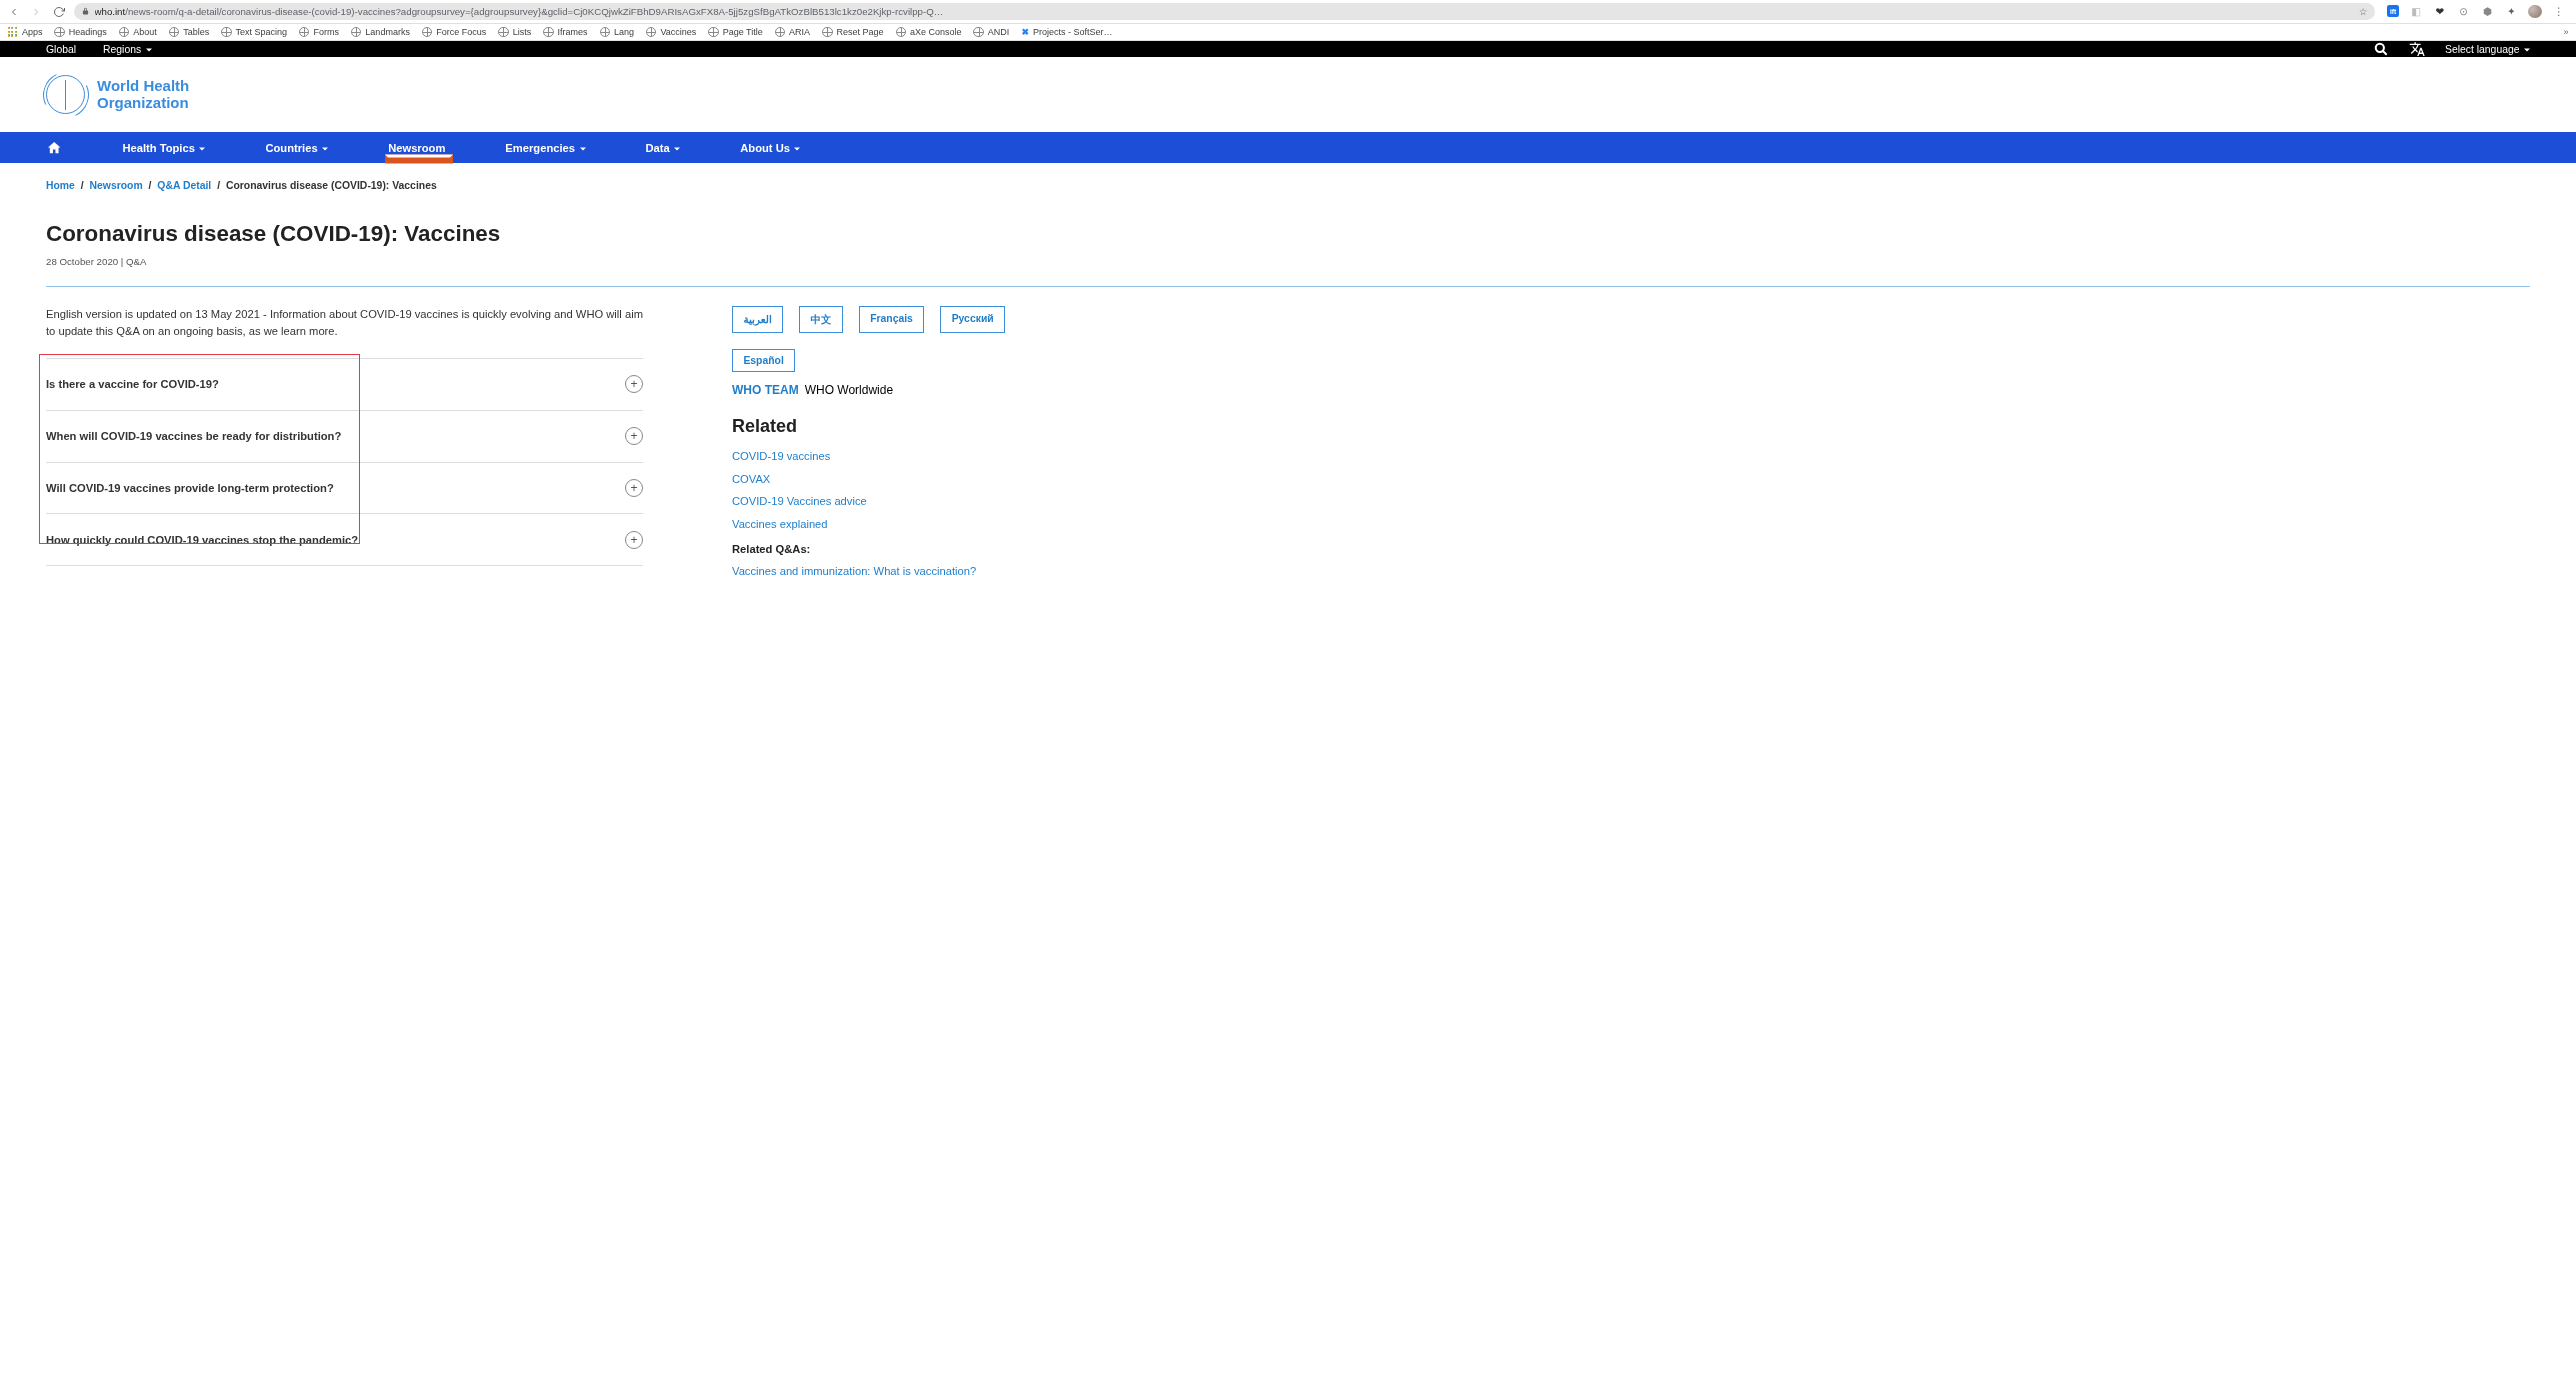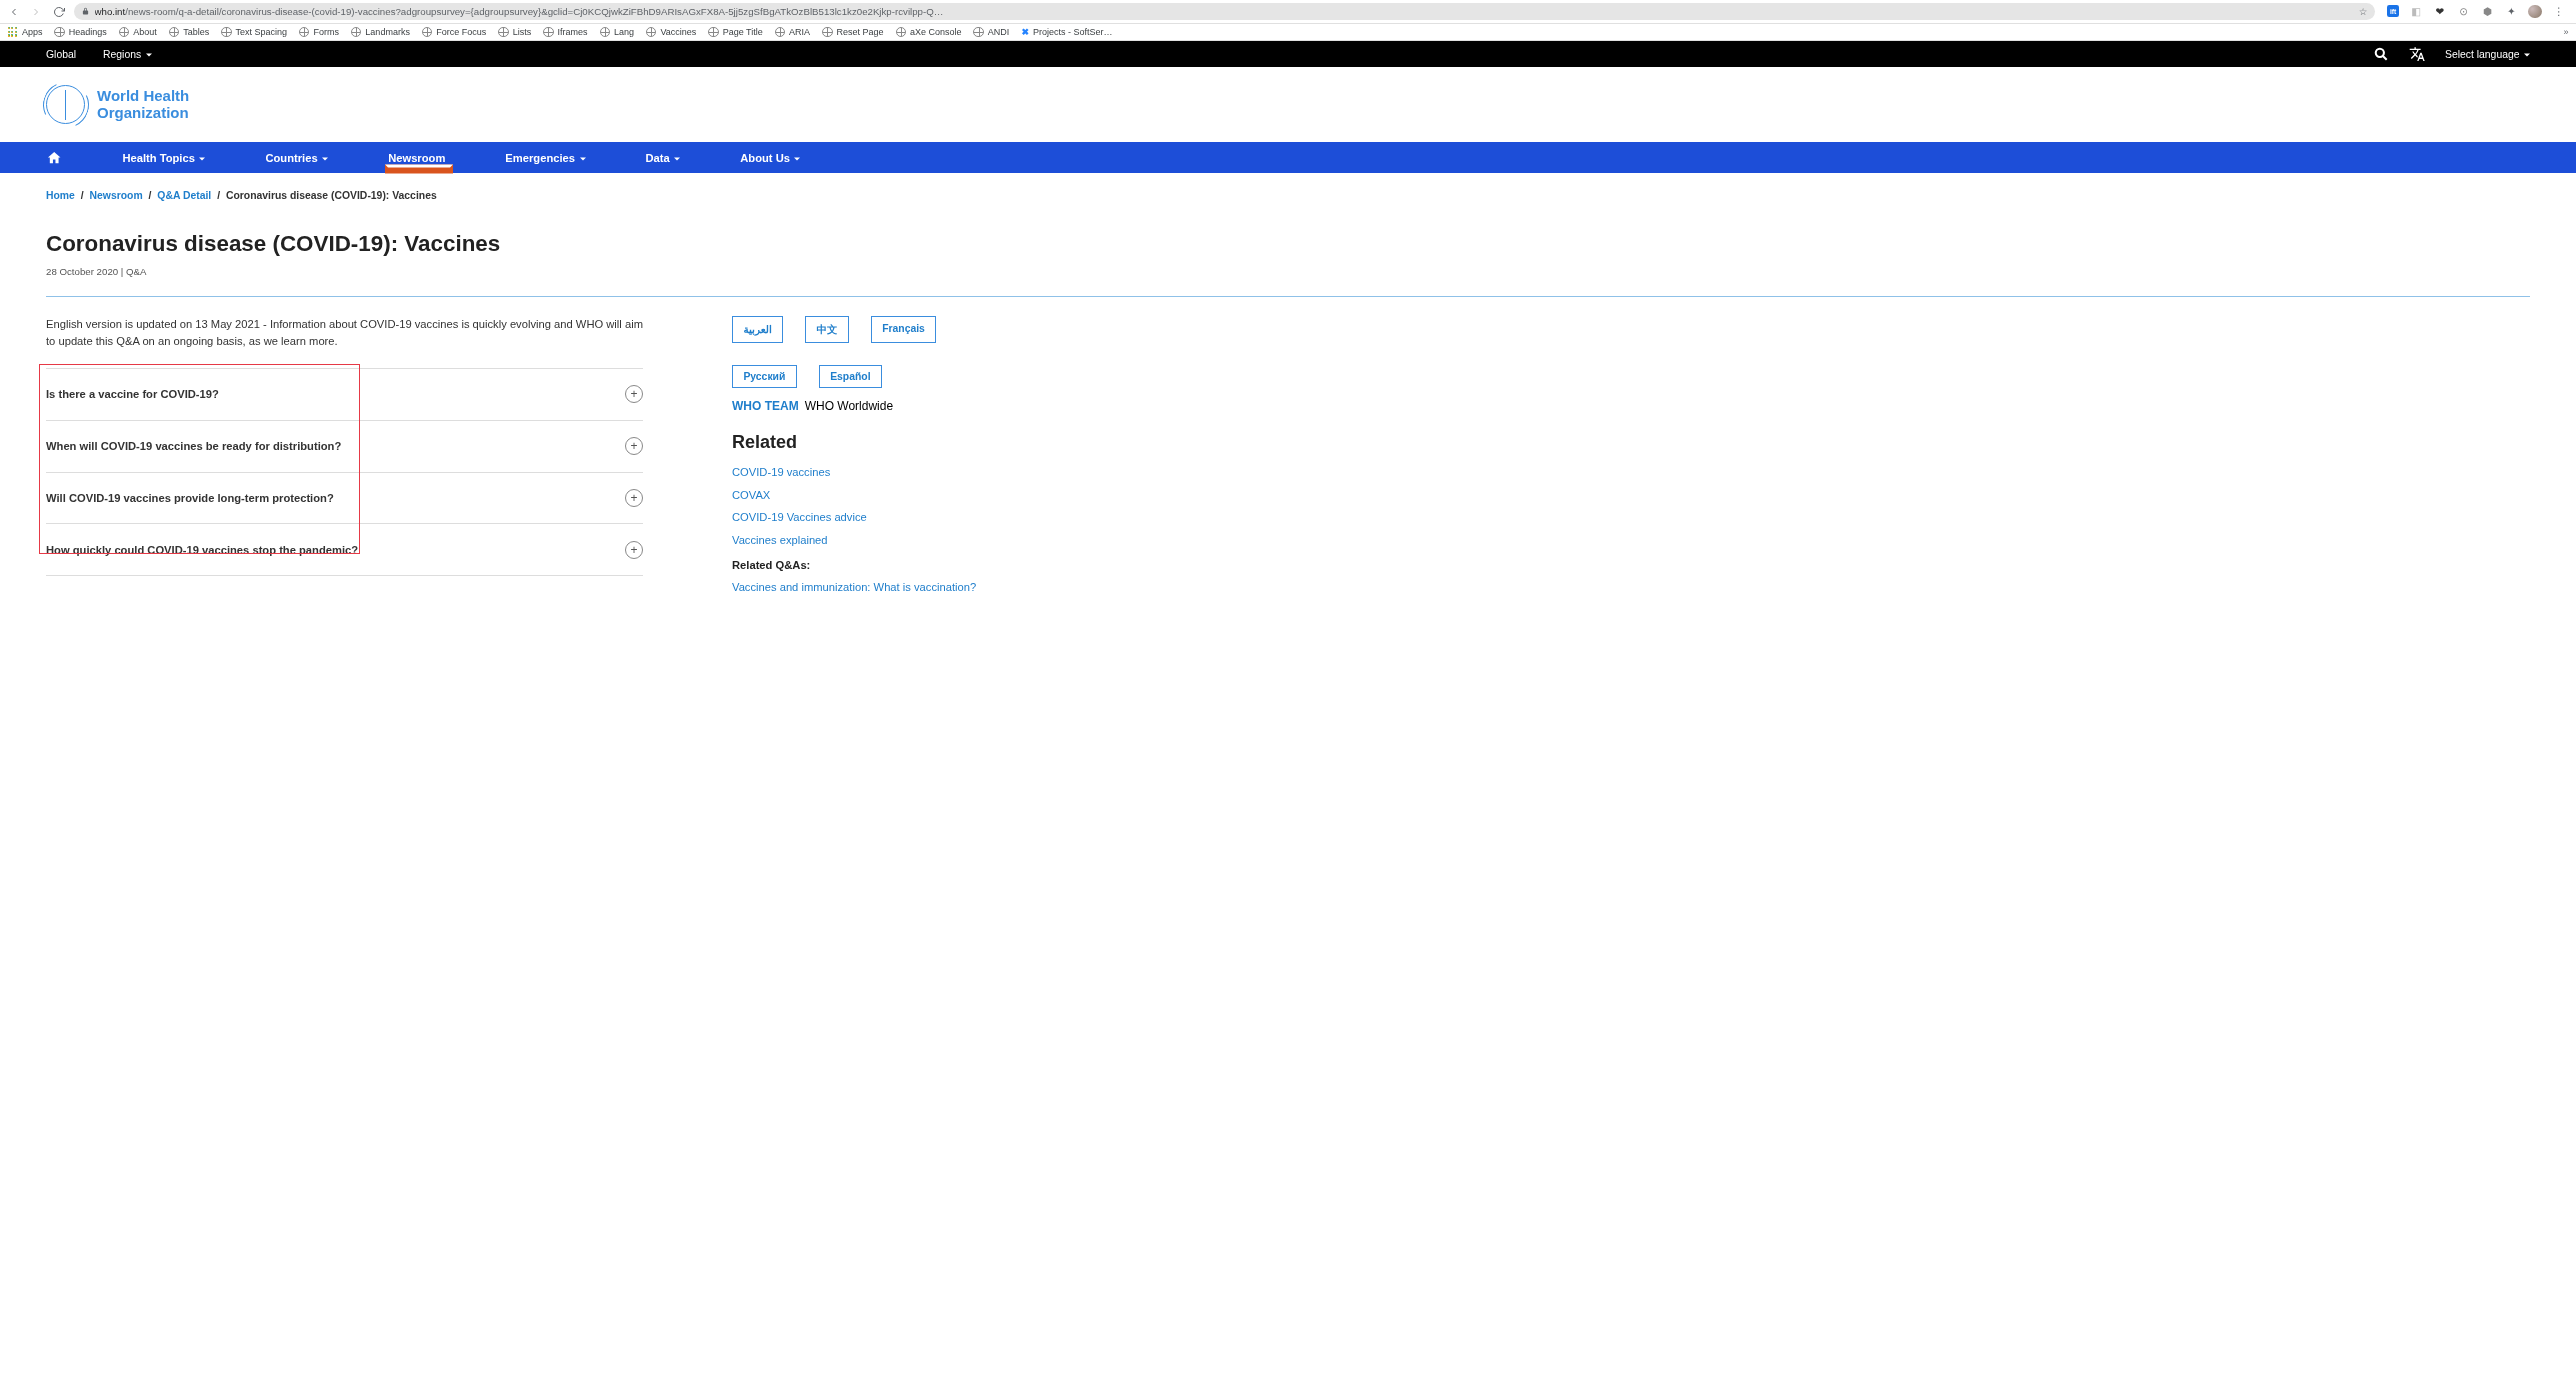--- a/index.html
+++ b/index.html
@@ -22,21 +22,21 @@
 .bookmarks-bar { display:flex; align-items:center; padding:3px 7.5px; gap:12px; border-bottom:0.7px solid #e0e0e0; font-size:9px; color:#3c4043; background:#fff;}
 .bm-item { display:flex; align-items:center; gap:4px; cursor:pointer; }
 .bm-globe { width:10.4px; height:10.4px; border:0.7px solid #888; border-radius:50%; position:relative; }
 .bm-globe::before{content:"";position:absolute;left:0;right:0;top:50%;border-top:0.7px solid #888;}
 .bm-globe::after{content:"";position:absolute;top:0;bottom:0;left:50%;border-left:0.7px solid #888;}
 .bm-apps { width:10.4px; height:10.4px; display:grid; grid-template-columns:repeat(3,1fr); gap:0.7px;}
 .bm-apps i{background:linear-gradient(45deg,#ea4335,#fbbc05,#34a853,#4285f4);width:2.2px;height:2.2px;border-radius:0.7px;}
 .bm-more { margin-left:auto; color:#5f6368; }
 
 
-.top-bar { background:#000; color:#fff; display:flex; align-items:center; padding:0 46px; height:26px; font-size:10.4px;}
+.top-bar { background:#000; color:#fff; display:flex; align-items:center; padding:0 46px; height:16px; font-size:10.4px;}
 .top-bar .left { display:flex; gap:27px; align-items:center;}
 .top-bar .right { margin-left:auto; display:flex; gap:19.4px; align-items:center;}
 .chev-down::after{content:"";display:inline-block;margin-left:4.5px;border:3px solid transparent;border-top-color:currentColor;transform:translateY(1.5px);}
 .search-icon, .translate-icon { width:16.4px; height:16.4px; display:flex;align-items:center;justify-content:center;}
 
 
 .logo-area { padding:18px 46px; display:flex; align-items:center; gap:12px;}
 .who-logo { width:39px; height:39px; border:1.5px solid #3a8dde; border-radius:50%; position:relative; display:flex;align-items:center;justify-content:center;}
 .who-logo::before{content:"";position:absolute;width:1.5px;height:30px;background:#3a8dde;}
 .who-logo .leaves{position:absolute;inset:-4.5px;border:1.5px solid #3a8dde;border-radius:50%;border-top-color:transparent;border-bottom-color:transparent;transform:rotate(20deg);}
@@ -65,21 +65,21 @@
 .intro{font-size:11.2px;color:#333;line-height:1.5;margin-bottom:18px;}
 
 .accordion{border-top:0.7px solid #ddd;}
 .acc-item{border-bottom:0.7px solid #ddd;display:flex;align-items:center;justify-content:space-between;padding:16.4px 0;cursor:pointer;}
 .acc-item .q{font-size:11.2px;font-weight:600;color:#333;}
 .plus-circle{width:18px;height:18px;border:0.7px solid #888;border-radius:50%;display:flex;align-items:center;justify-content:center;color:#555;font-size:12px;flex-shrink:0;}
 
 .highlight-box{position:absolute;border:1.5px solid #e63946;pointer-events:none;}
 
 
-.lang-chips{display:flex;flex-wrap:wrap;gap:22px;margin-bottom:10.4px;}
+.lang-chips{display:flex;flex-wrap:wrap;gap:16px;margin-bottom:10.4px;}
 .lang-chip{border:0.7px solid #3a8dde;color:#1f7ecb;padding:5.2px 10.4px;font-size:10.4px;font-weight:600;cursor:pointer;}
 .who-team{font-size:12px;margin-bottom:19.4px;}
 .who-team b{color:#1f7ecb;font-weight:700;margin-right:6px;}
 .side-h{font-size:18px;font-weight:700;color:#222;margin:13.4px 0;}
 .side-link{display:block;color:#1f7ecb;text-decoration:none;font-size:11.2px;margin:10.4px 0;}
 .side-sub{font-size:11.2px;font-weight:700;color:#222;margin:13.4px 0 7.5px;}
 
 .accordion-wrap{position:relative;}
 </style>
 </head>

